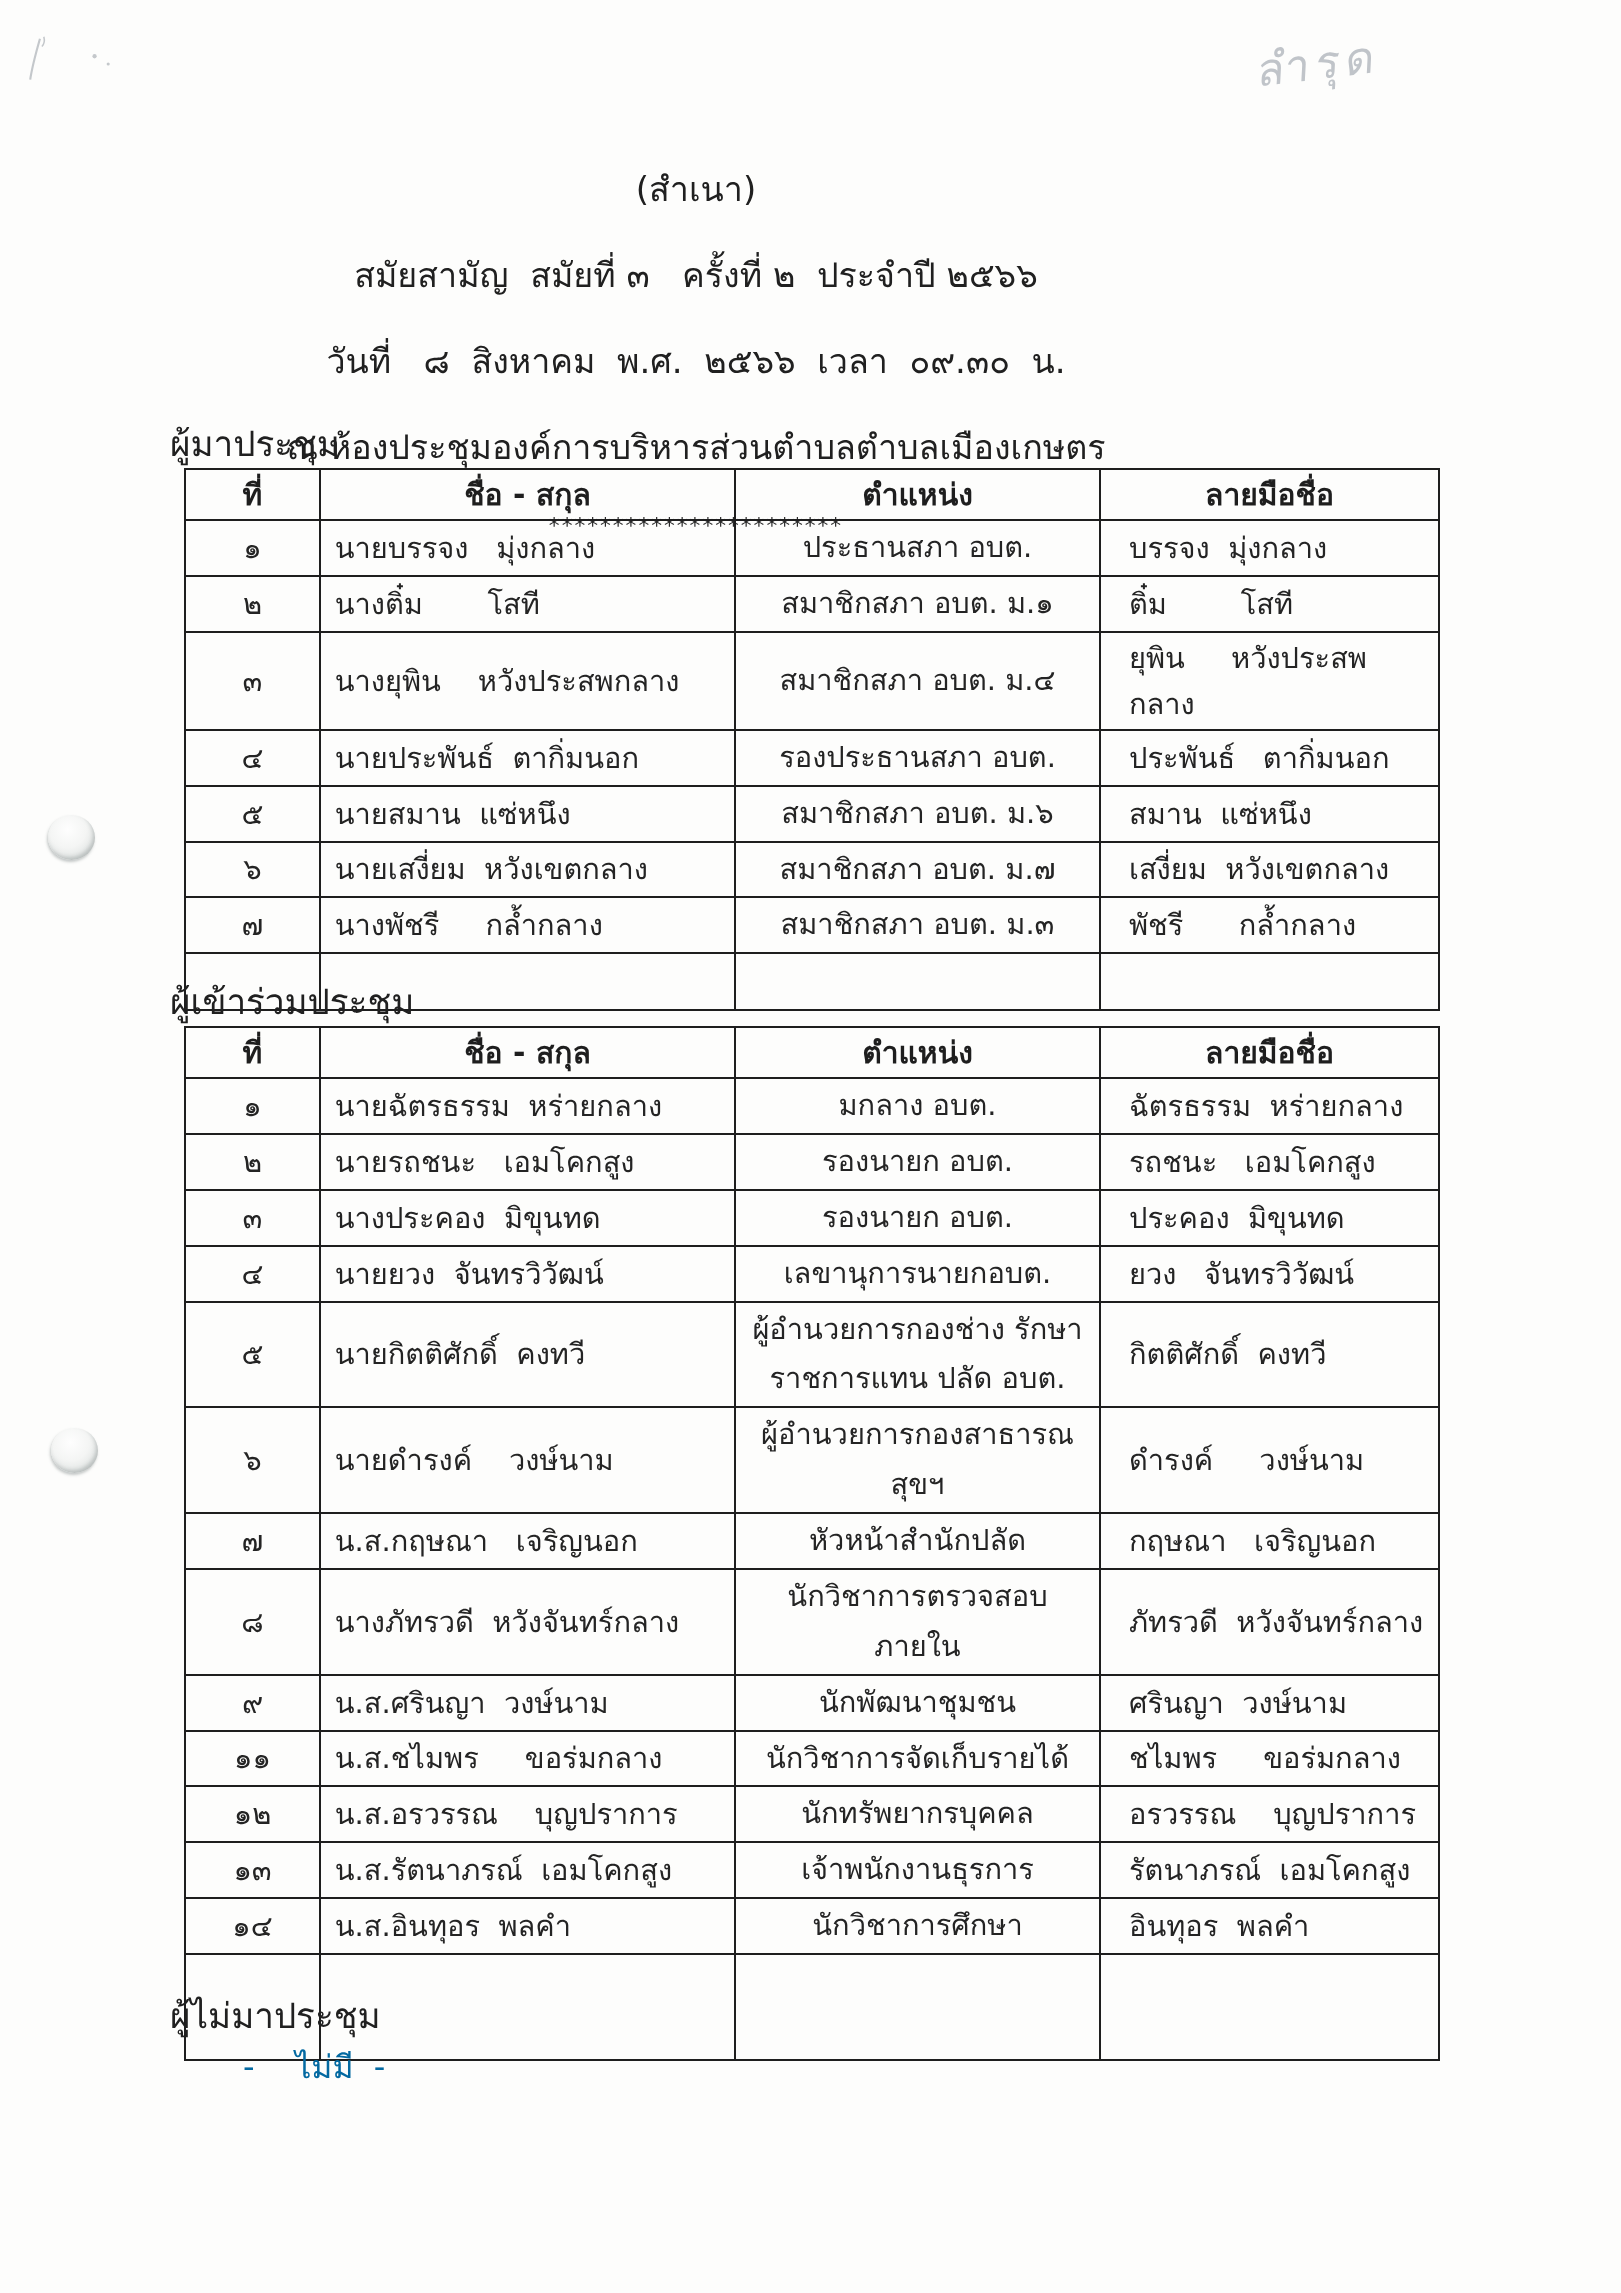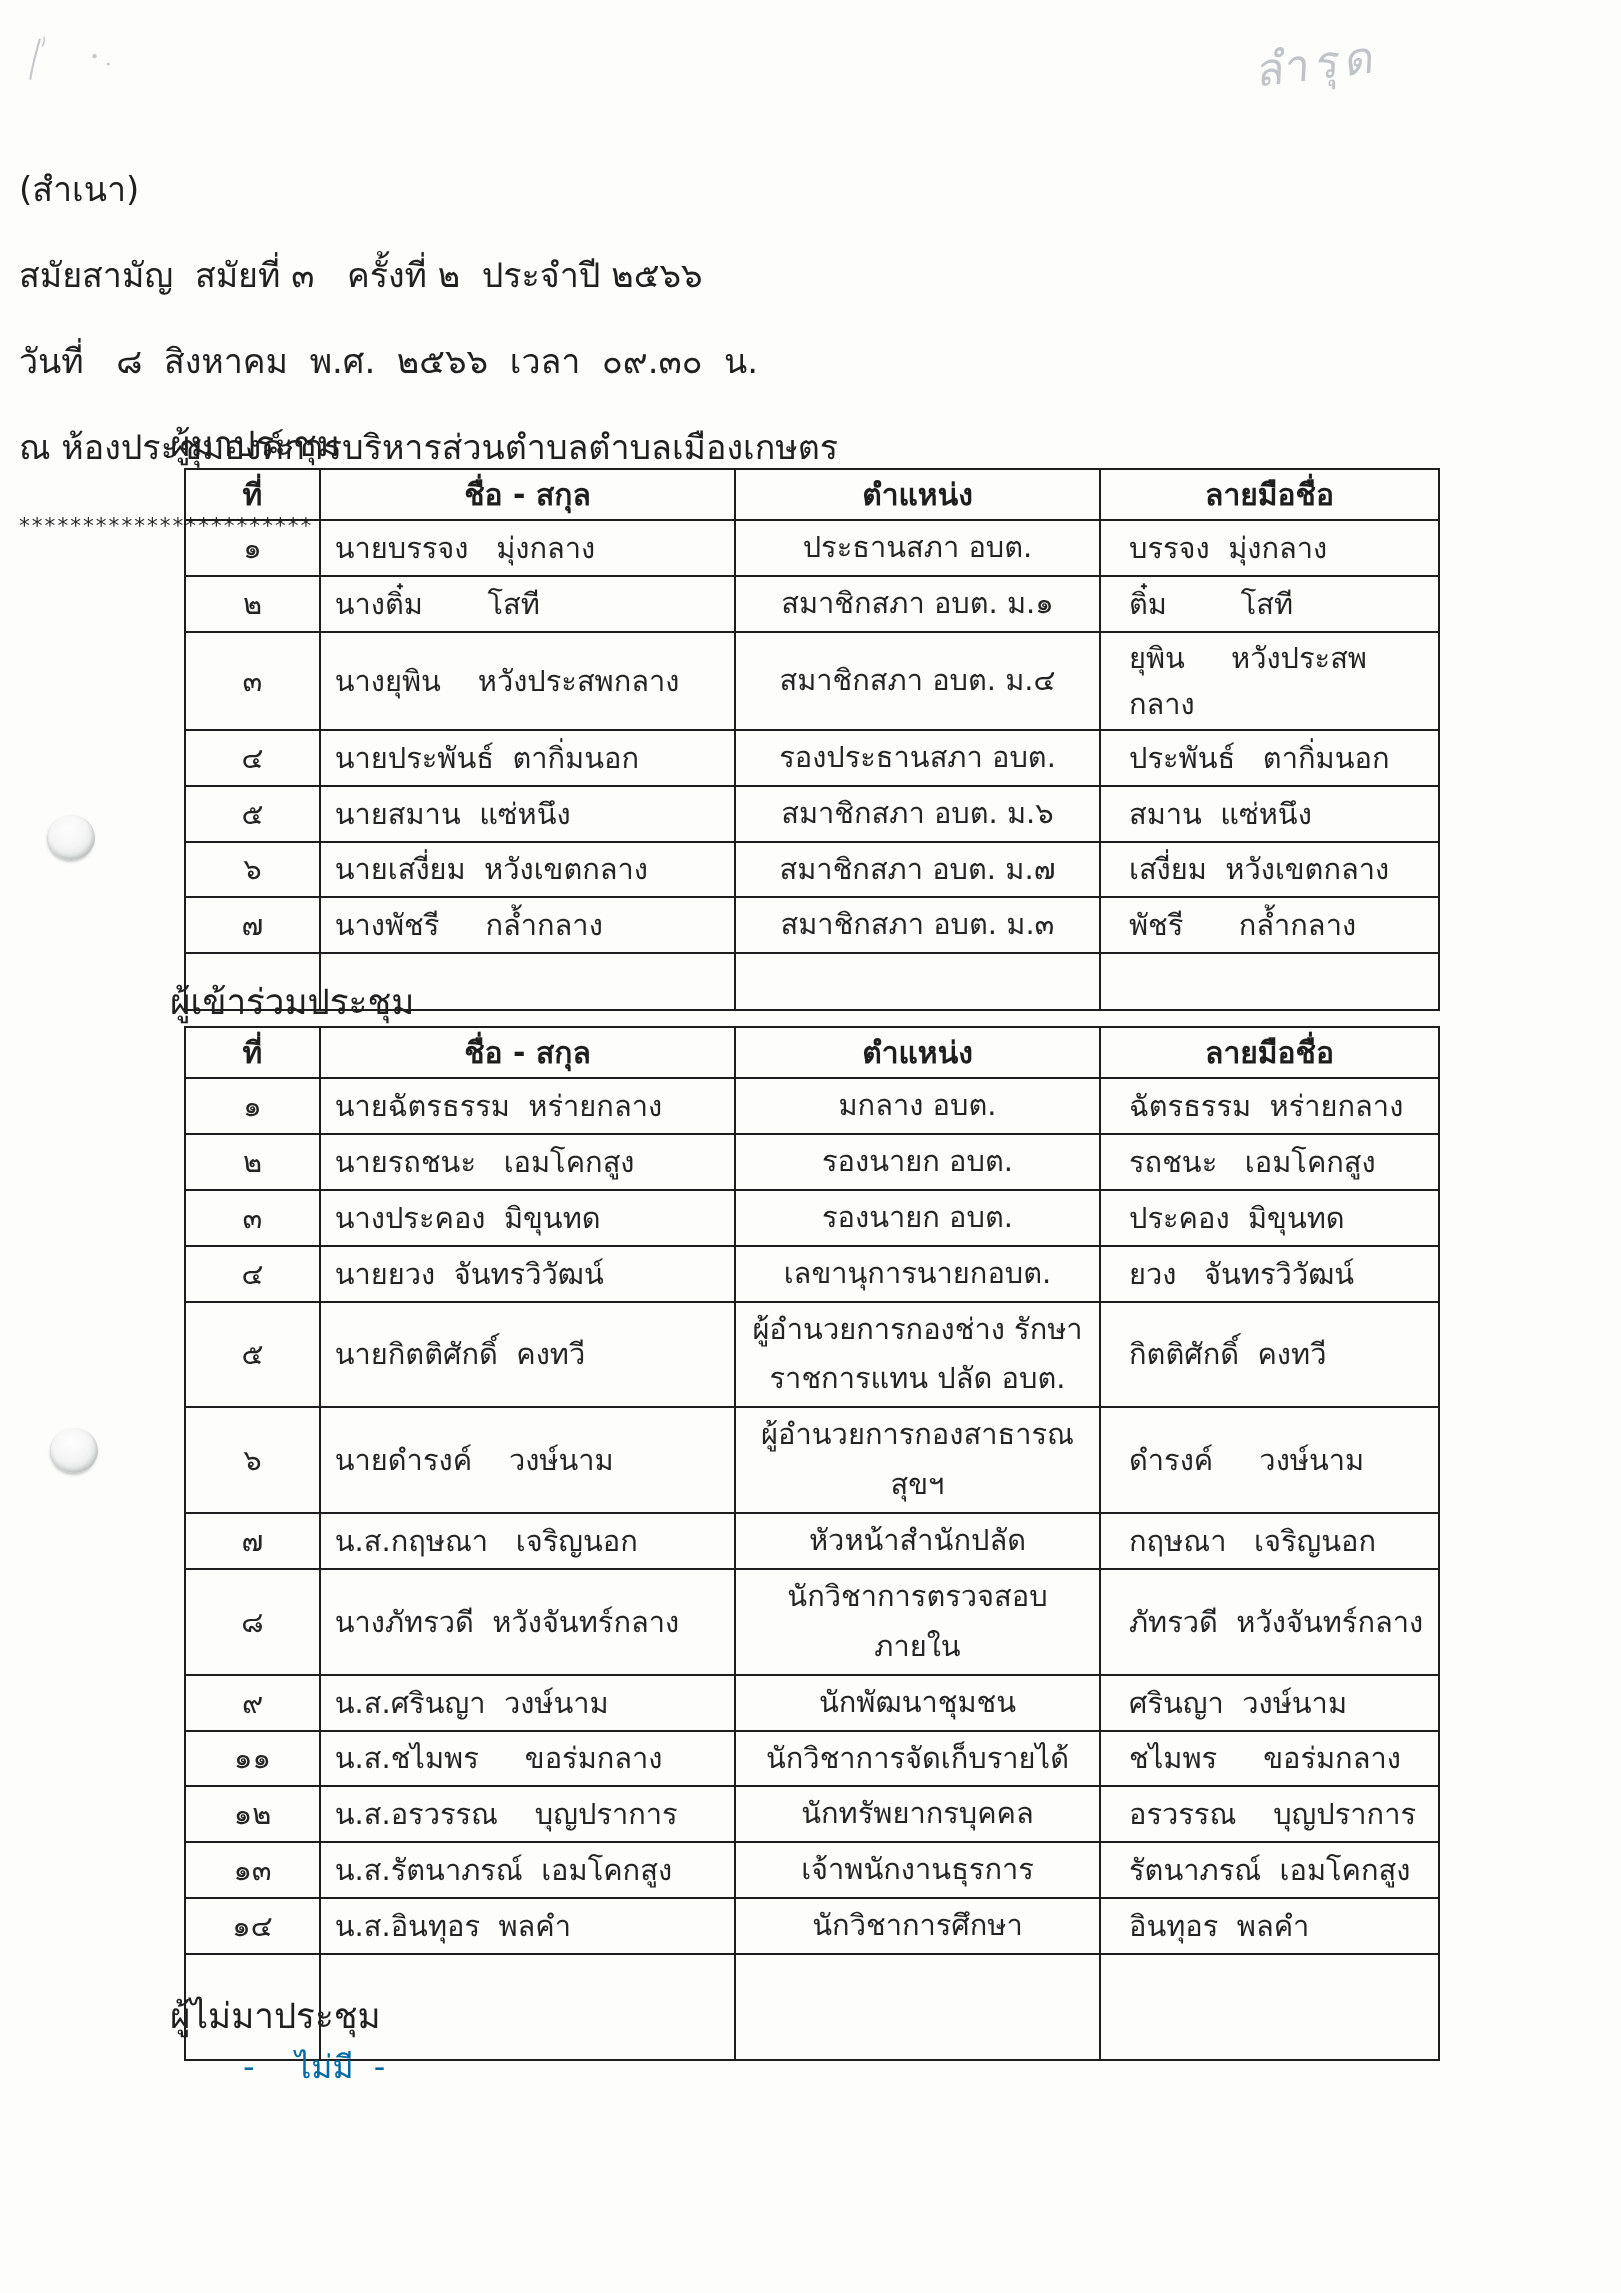--- a/index.html
+++ b/index.html
@@ -48,22 +48,22 @@
     height: 78px;
     opacity: 0.65;
   }
 
   
   .doc-header {
     position: absolute;
     top: 127px;
     left: 0;
     width: 1392px;
+    text-align: center;
     white-space: pre-wrap;
-    margin-left: 19px;
   }
   .h-line {
     height: 48px;
     line-height: 48px;
     font-size: 34px;
     color: #202020;
   }
   .h-divider {
     height: 39px;
     line-height: 33px;

